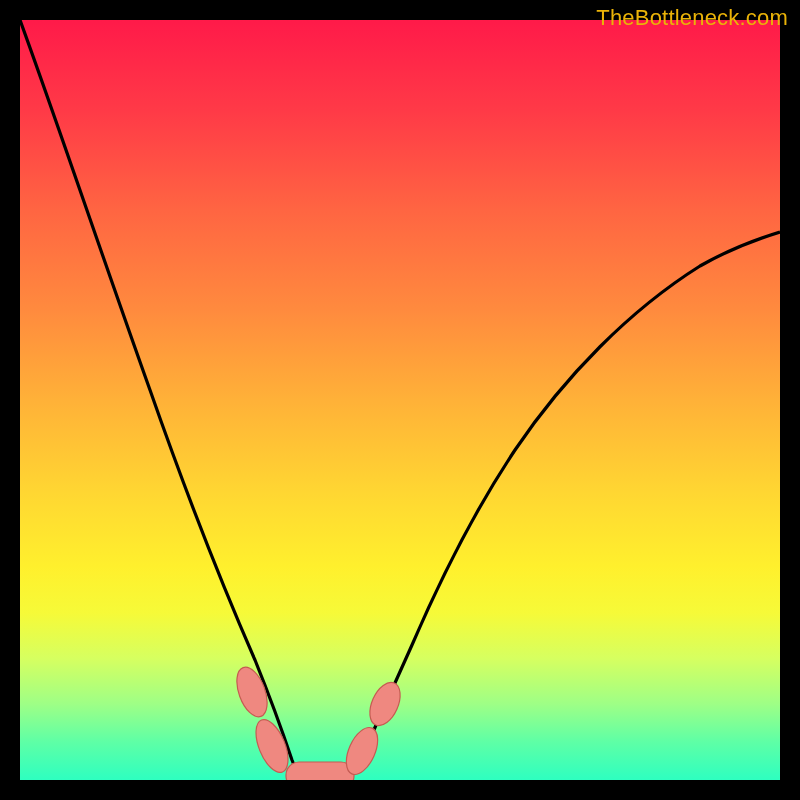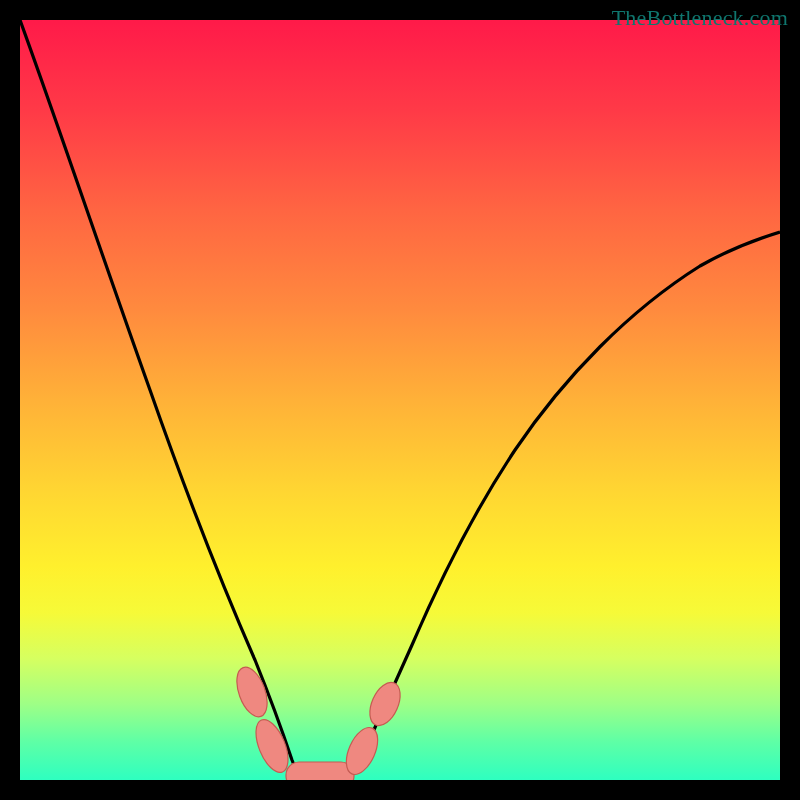--- a/index.html
+++ b/index.html
@@ -28,24 +28,24 @@
       #d6ff60 84%,
       #9eff86 90%,
       #5effa6 95%,
       #2effc0 100%
     );
   }
   .watermark {
     position: absolute;
     top: 5px;
     right: 12px;
-    font-family: Liberation Serif, serif;
+    font-family: Liberation Sans, sans-serif;
     font-size: 22px;
     font-weight: 500;
-    color: #0f766e;
+    color: #eab308;
     letter-spacing: 0.2px;
   }
   svg.curve {
     position: absolute;
     left: 0;
     top: 0;
     width: 760px;
     height: 760px;
   }
   .lobe {

